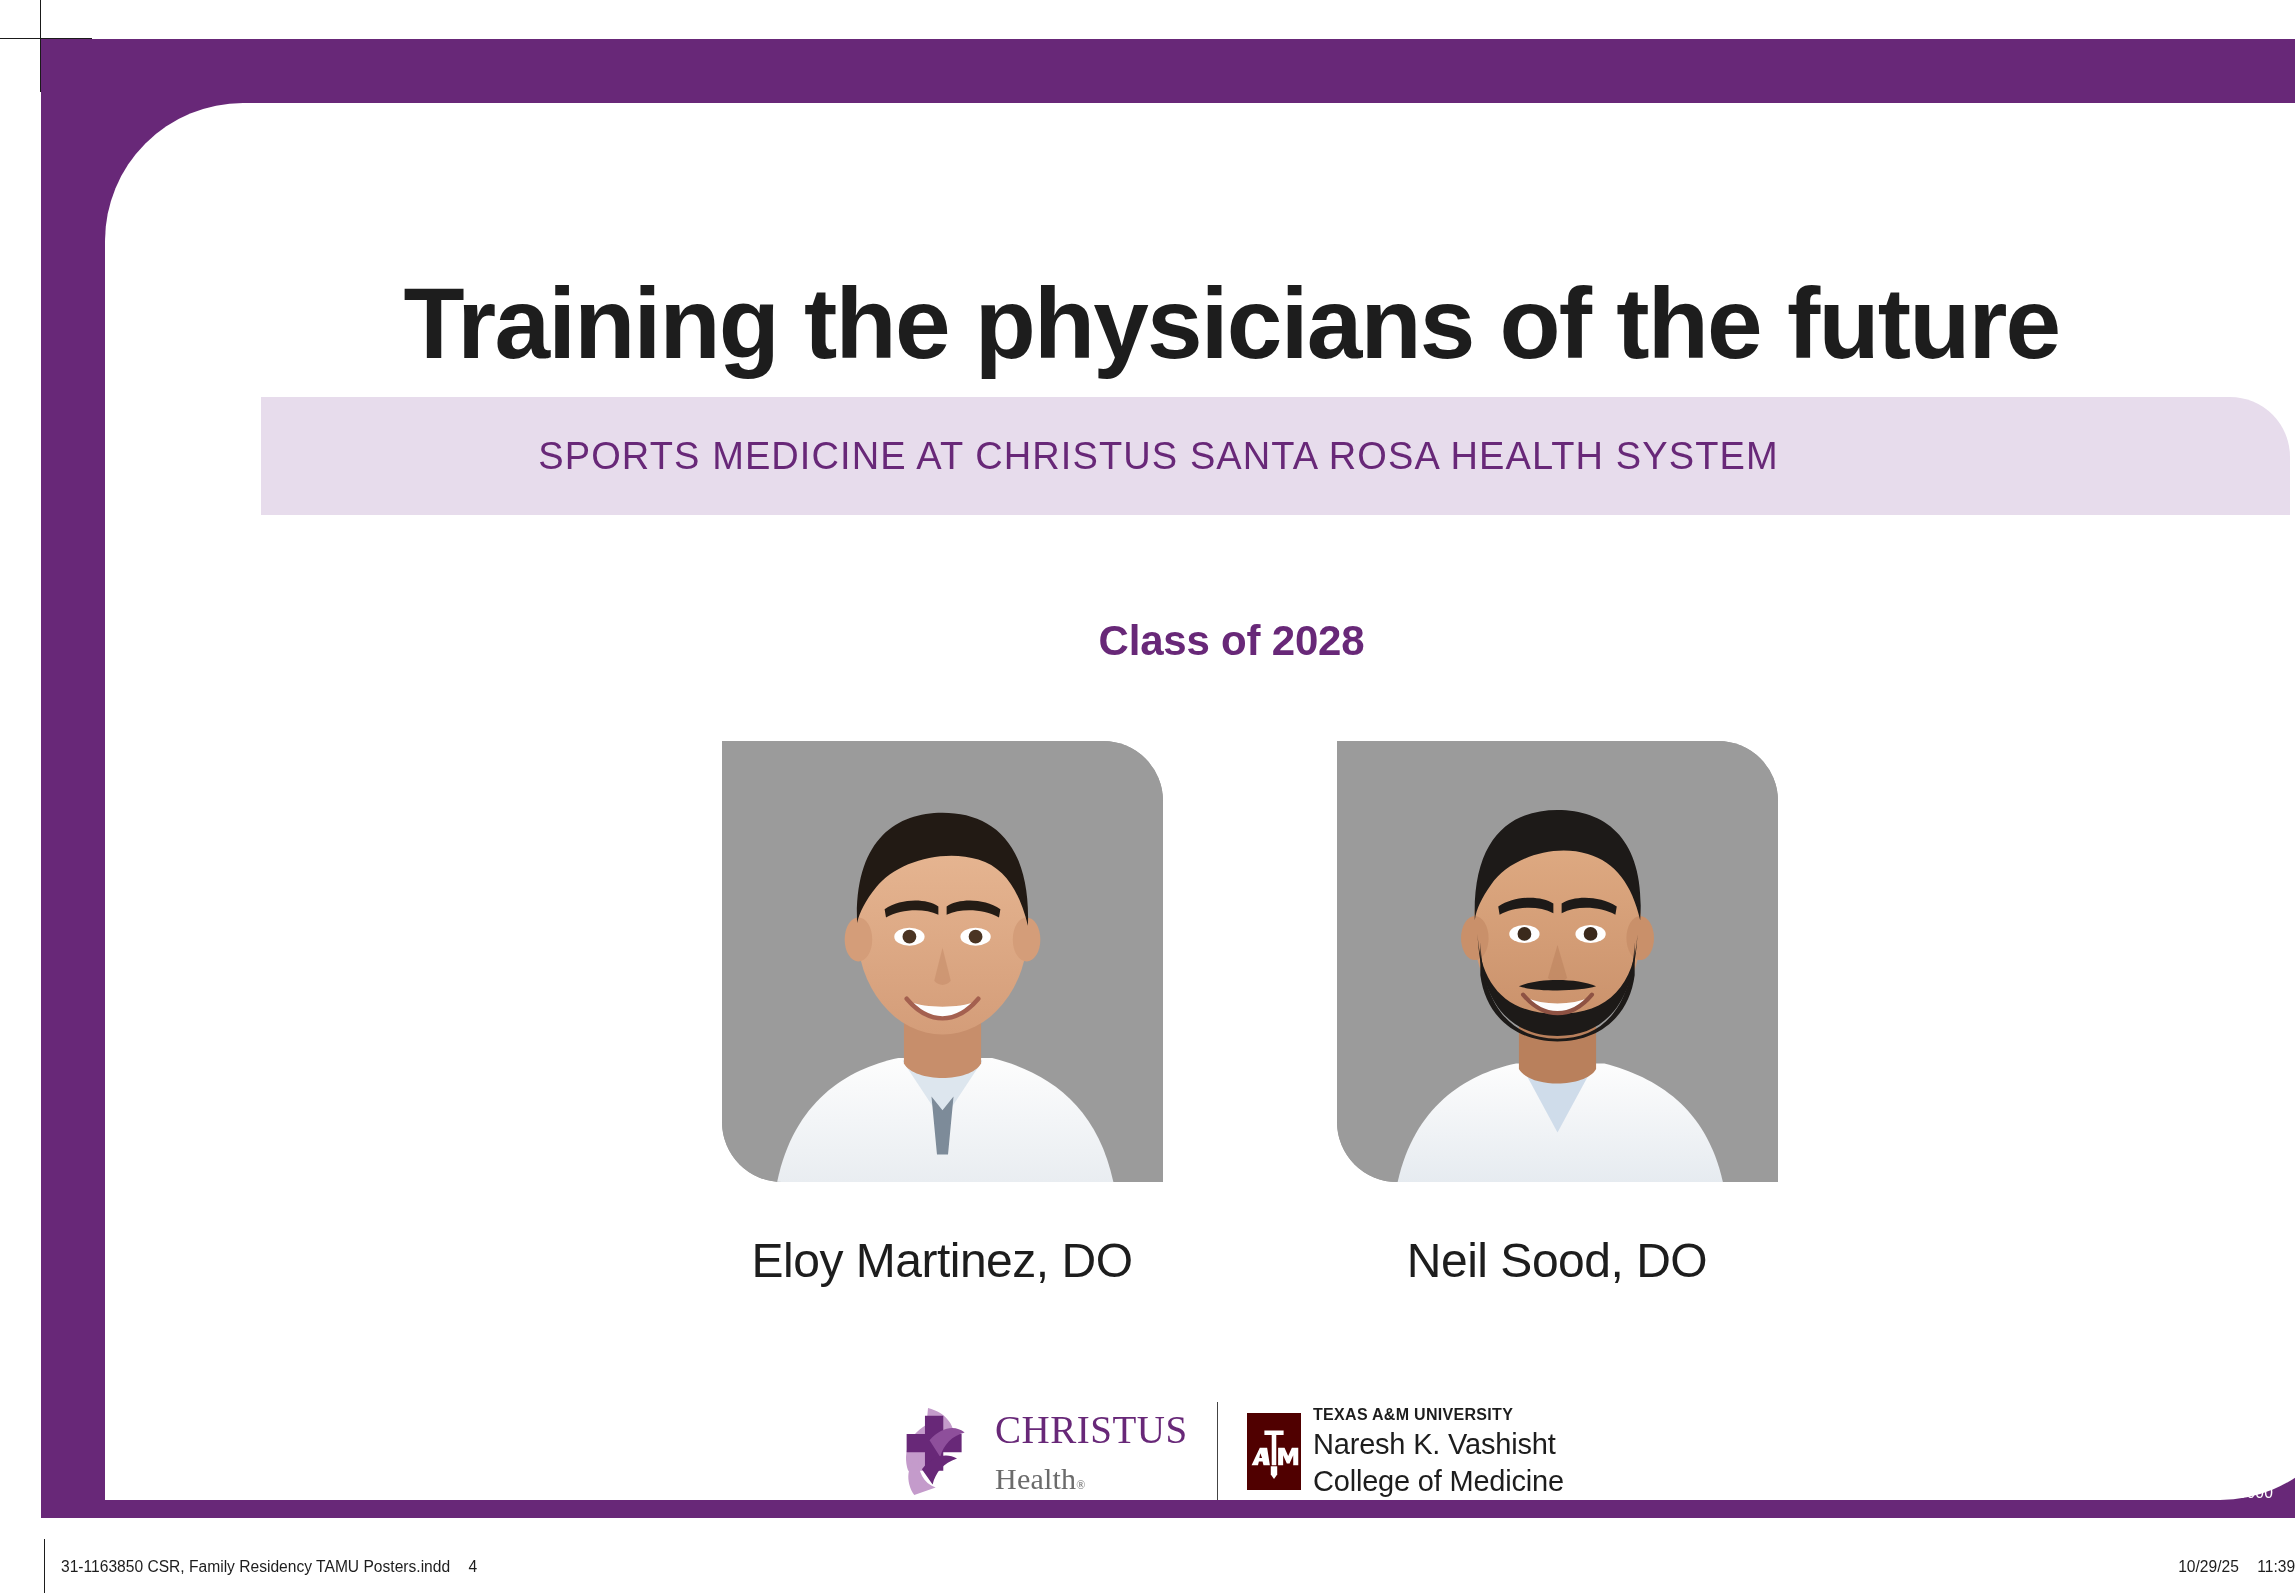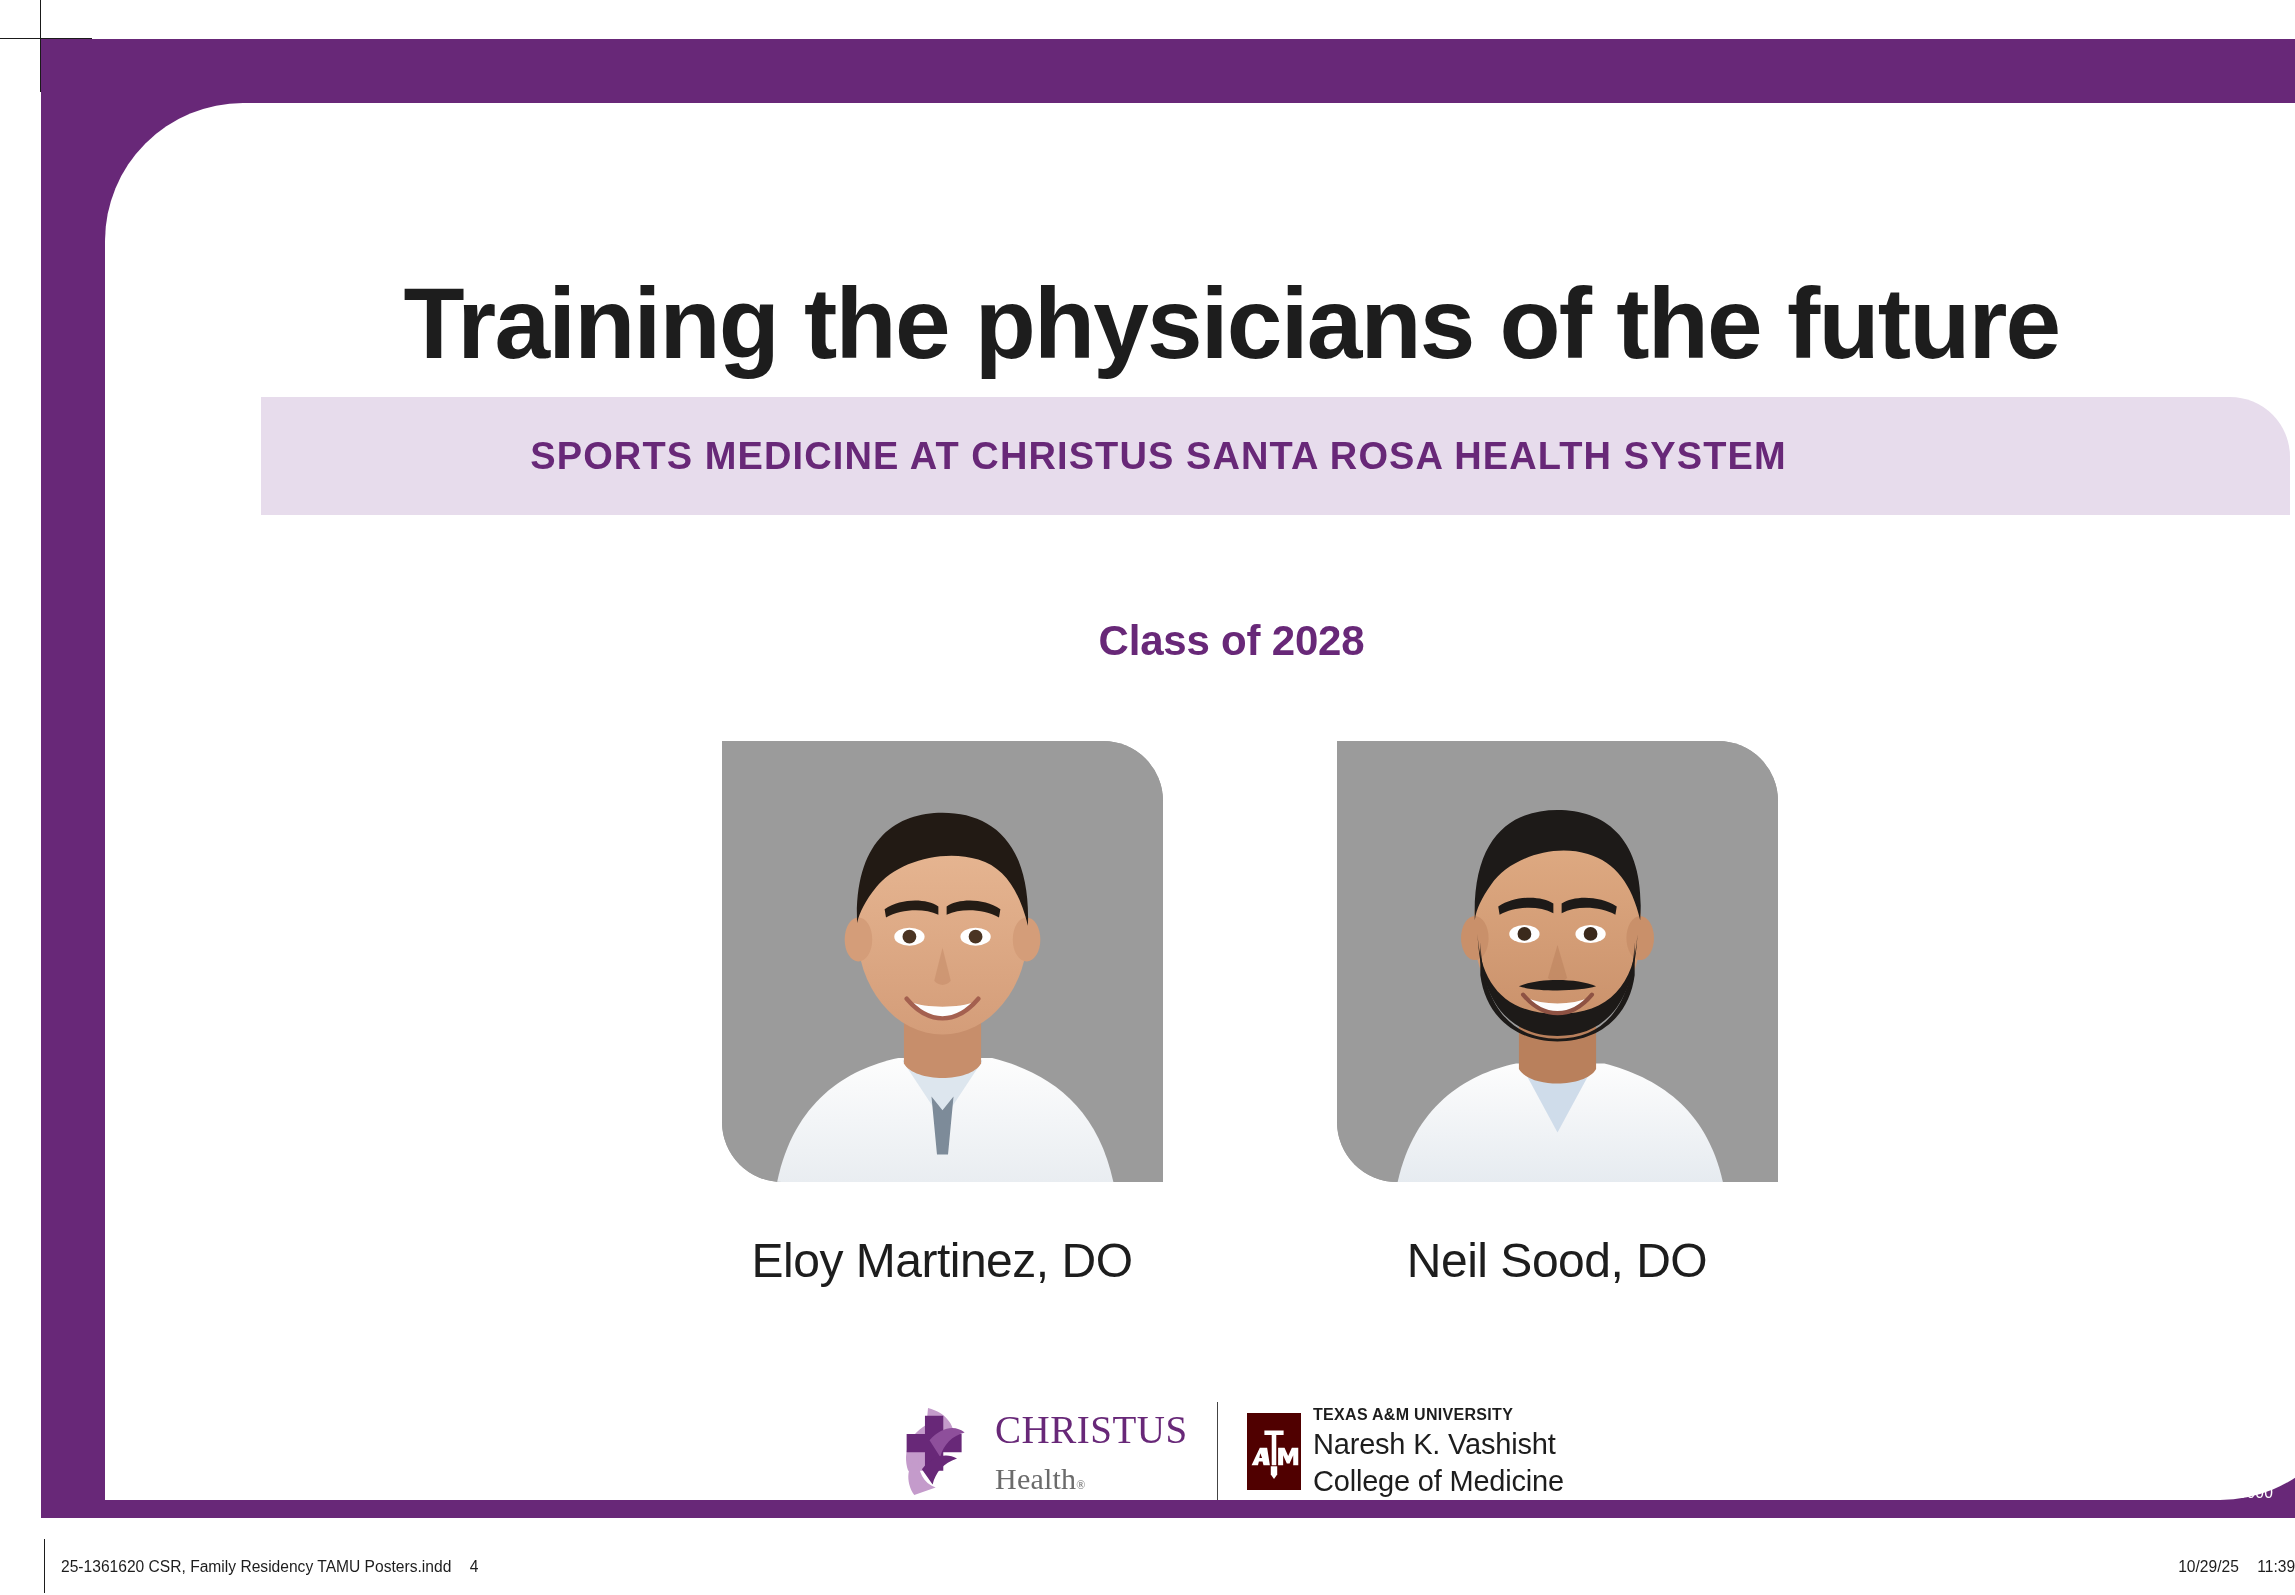--- a/index.html
+++ b/index.html
@@ -70,21 +70,21 @@
     width: 2029px;
     height: 118px;
     background: var(--pill-bg, #e7dcec);
     border-radius: 0 60px 0 0;
     display: flex;
     align-items: center;
     justify-content: center;
   }
   .subtitle-text {
     font-size: 38px;
-    font-weight: 700;
+    font-weight: 400;
     letter-spacing: 1.1px;
     color: var(--brand-purple, #682878);
     text-align: center;
     white-space: nowrap;
     margin-left: -234px;
   }
 
   
   .class-label {
     position: absolute;
@@ -399,18 +399,18 @@
           <span class="tamu-college">College of Medicine</span>
         </div>
       </div>
 
     </div>
 
   </div>
 </div>
 
 <div class="page-footer-left">
-  <span>25-1361620 CSR, Family Residency TAMU Posters.indd</span><span class="pg">4</span>
+  <span>31-1163850 CSR, Family Residency TAMU Posters.indd</span><span class="pg">4</span>
 </div>
 <div class="page-footer-right">
   <span>10/29/25</span><span class="tm">11:39 AM</span>
 </div>
 
 
 </body></html>

